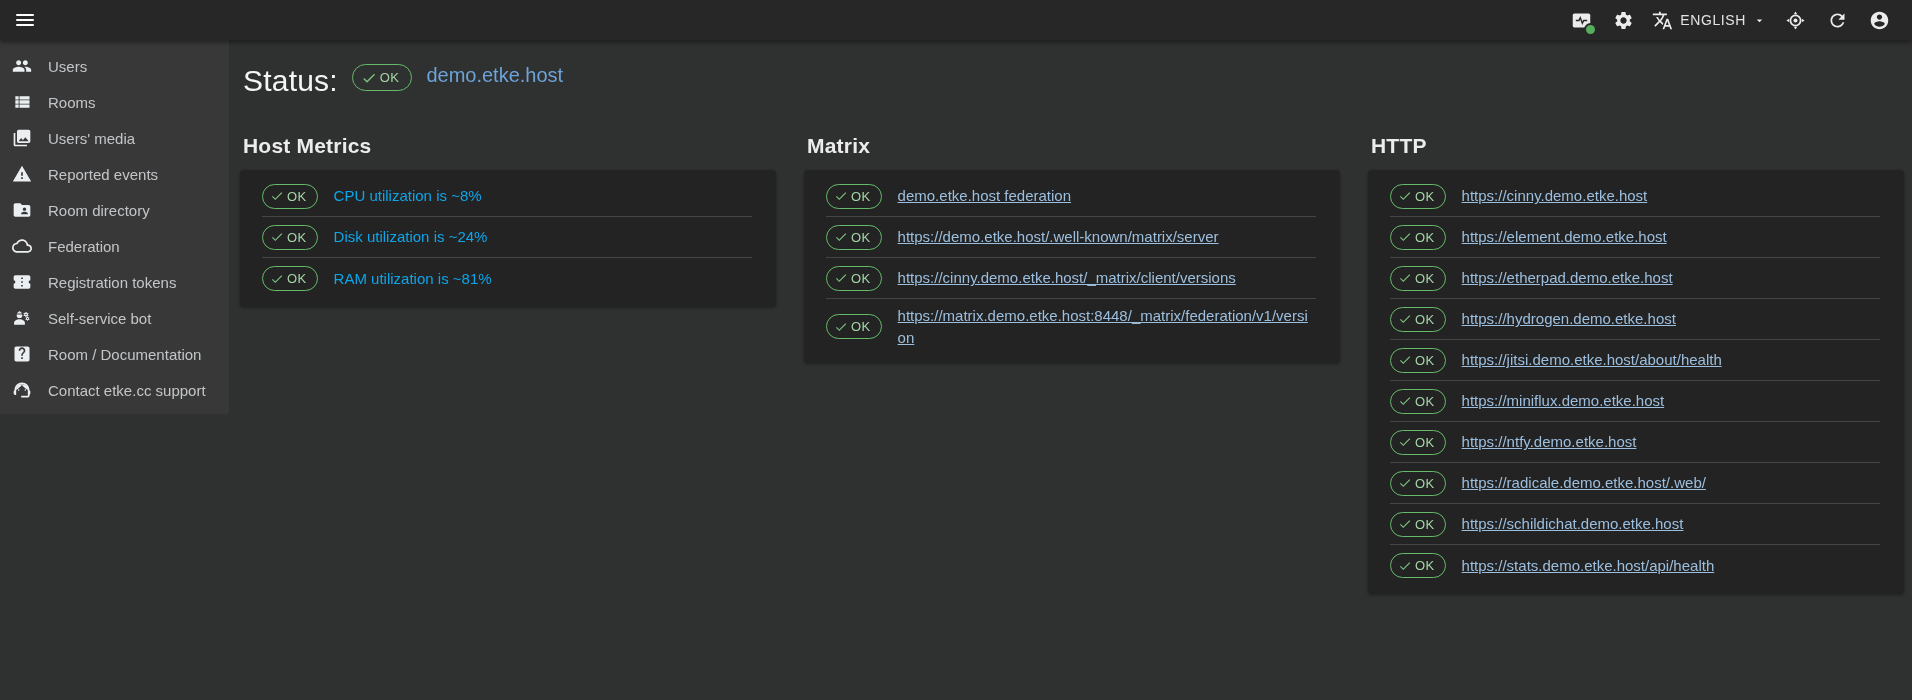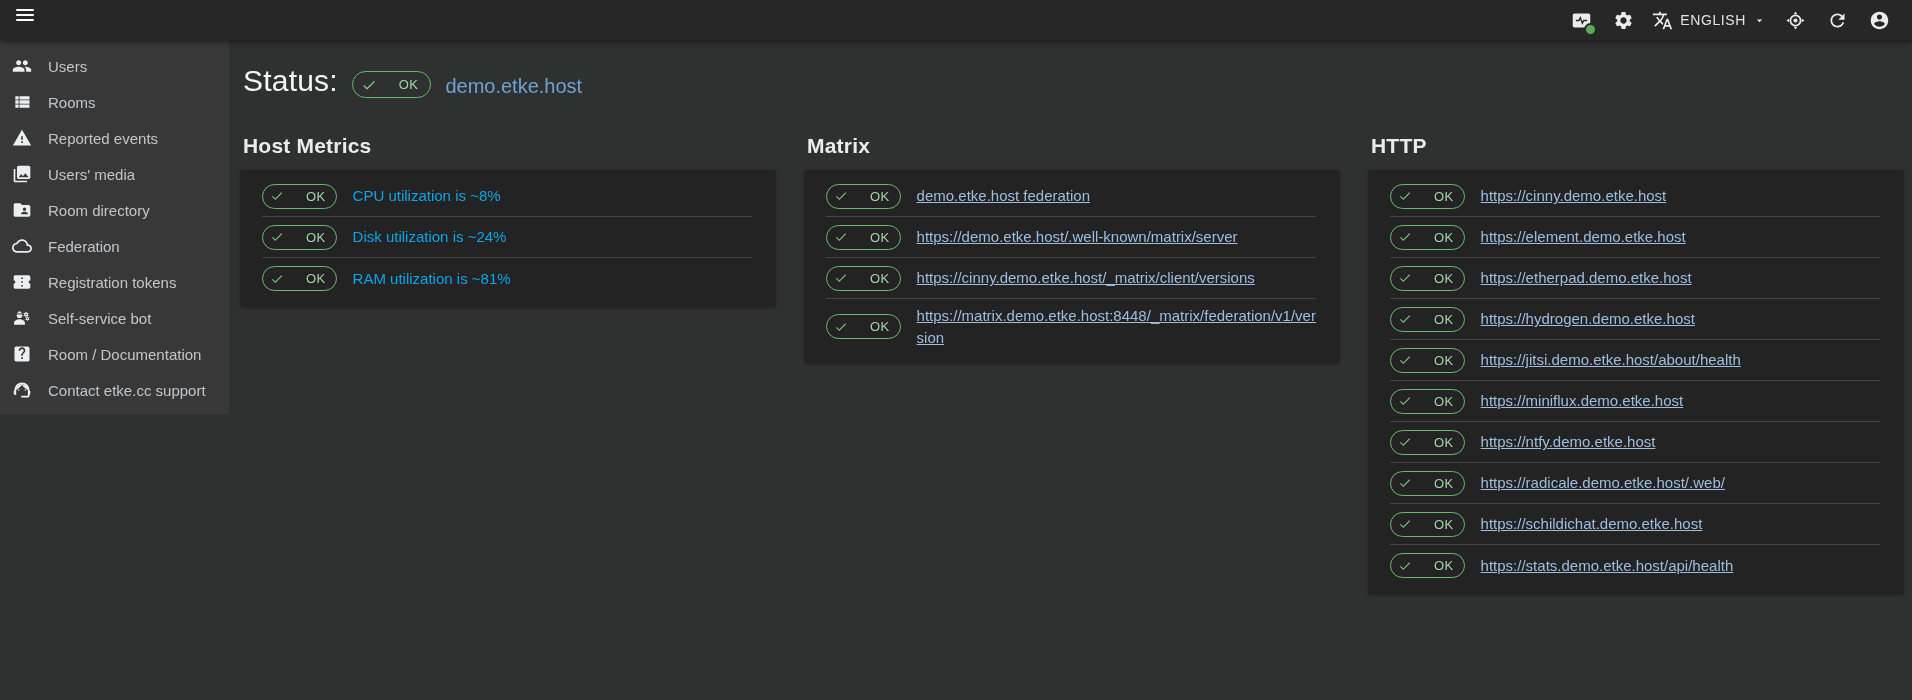--- a/index.html
+++ b/index.html
@@ -9,21 +9,21 @@
   }
   *{box-sizing:border-box}
   html,body{margin:0;padding:0}
   body{
     width:1912px;height:700px;overflow:hidden;background:var(--page-bg);
     font-family:"Liberation Sans", sans-serif;color:#e6e6e6;position:relative;
   }
   
   .appbar{
     position:absolute;top:0;left:0;width:1912px;height:40px;background:var(--appbar-bg);
-    display:flex;box-shadow:0 2px 5px rgba(0,0,0,.45);z-index:20;padding:0 18px 0 10px;
+    display:flex;align-items:center;box-shadow:0 2px 5px rgba(0,0,0,.45);z-index:20;padding:0 18px 0 10px;
   }
   .icon-btn{display:inline-flex;align-items:center;justify-content:center;width:30px;height:30px;
     border:none;background:transparent;padding:0;cursor:pointer;position:relative;border-radius:50%;}
   .icon-btn svg{width:21px;height:21px;fill:#ececec}
   .hamburger{display:flex;flex-direction:column;gap:3px;width:30px;align-items:center}
   .hamburger i{display:block;width:18px;height:2px;background:#fff;border-radius:1px}
   .appbar-right{margin-left:auto;display:flex;align-items:center;gap:12px}
   .badge-dot{position:absolute;right:1px;bottom:1px;width:9px;height:9px;border-radius:50%;
     background:var(--dot);box-shadow:0 0 0 2px var(--appbar-bg)}
   .lang-btn{display:flex;align-items:center;gap:7px;background:transparent;border:none;cursor:pointer;
@@ -33,25 +33,25 @@
   
   .sidebar{
     position:absolute;top:40px;left:0;width:229px;background:var(--sidebar-bg);
     padding:8px 0 6px 0;border-radius:0 0 2px 0;
   }
   .mi{display:flex;align-items:center;height:36px;padding-left:12px;cursor:pointer}
   .mi svg{width:20px;height:20px;fill:#eceff1;flex:0 0 20px}
   .mi .mi-label{margin-left:16px;font-size:15px;color:#c3c6c9;white-space:nowrap}
   
   .main{position:absolute;top:40px;left:0;width:1912px}
-  .status-row{margin:24px 0 0 243px;display:flex;align-items:flex-end;gap:14px}
+  .status-row{margin:24px 0 0 243px;display:flex;align-items:flex-start;gap:14px}
   .status-title{font-size:30px;color:#f5f5f5;letter-spacing:.2px}
   .status-host{font-size:20px;color:var(--header-link);text-decoration:none;cursor:pointer}
   
-  .chip{display:inline-flex;align-items:center;height:25px;padding:0 10px 0 7px;gap:22px;
+  .chip{display:inline-flex;align-items:center;height:25px;padding:0 10px 0 7px;gap:3px;
     border:1px solid var(--ok-border);border-radius:13px;flex:0 0 auto}
   .chip svg{width:14px;height:14px;fill:var(--check)}
   .chip .chip-label{font-size:13px;color:var(--ok-text);letter-spacing:.4px}
   .status-row .chip{height:27px;border-radius:14px;padding:0 12px 0 8px}
   .status-row .chip svg{width:16px;height:16px}
   
   .cols{display:flex;gap:28px;margin:36px 8px 0 240px}
   .col{flex:0 0 536px;width:536px}
   .col-title{font-size:21px;color:#ececec;margin:0 0 12px 3px;letter-spacing:.2px}
   .card{background:var(--card-bg);border-radius:4px;box-shadow:0 1px 3px rgba(0,0,0,.35);padding:6px 0 8px 0}
@@ -130,30 +130,30 @@
 
   <div class="mi">
     <svg viewBox="0 0 24 24">
         <path d="M4 14h4v-4H4v4zm0 5h4v-4H4v4zM4 9h4V5H4v4zm5 5h12v-4H9v4zm0 5h12v-4H9v4zM9 5v4h12V5H9z"></path>
       </svg>
     <span class="mi-label">Rooms</span>
   </div>
 
   <div class="mi">
     <svg viewBox="0 0 24 24">
+        <path d="M22 16V4c0-1.1-.9-2-2-2H8c-1.1 0-2 .9-2 2v12c0 1.1.9 2 2 2h12c1.1 0 2-.9 2-2zm-11-4l2.03 2.71L16 11l4 5H8l3-4zM2 6v14c0 1.1.9 2 2 2h14v-2H4V6H2z"></path>
+      </svg>
+    <span class="mi-label">Users' media</span>
+  </div>
+
+  <div class="mi">
+    <svg viewBox="0 0 24 24">
         <path d="M1 21h22L12 2 1 21zm12-3h-2v-2h2v2zm0-4h-2v-4h2v4z"></path>
       </svg>
     <span class="mi-label">Reported events</span>
-  </div>
-
-  <div class="mi">
-    <svg viewBox="0 0 24 24">
-        <path d="M22 16V4c0-1.1-.9-2-2-2H8c-1.1 0-2 .9-2 2v12c0 1.1.9 2 2 2h12c1.1 0 2-.9 2-2zm-11-4l2.03 2.71L16 11l4 5H8l3-4zM2 6v14c0 1.1.9 2 2 2h14v-2H4V6H2z"></path>
-      </svg>
-    <span class="mi-label">Users' media</span>
   </div>
 
   <div class="mi">
     <svg viewBox="0 0 24 24">
         <path d="M20 6h-8l-2-2H4c-1.1 0-2 .9-2 2v12c0 1.1.9 2 2 2h16c1.1 0 2-.9 2-2V8c0-1.1-.9-2-2-2zm-5 3c1.1 0 2 .9 2 2s-.9 2-2 2-2-.9-2-2 .9-2 2-2zm4 8h-8v-1c0-1.33 2.67-2 4-2s4 .67 4 2v1z"></path>
       </svg>
     <span class="mi-label">Room directory</span>
   </div>
 
   <div class="mi">

